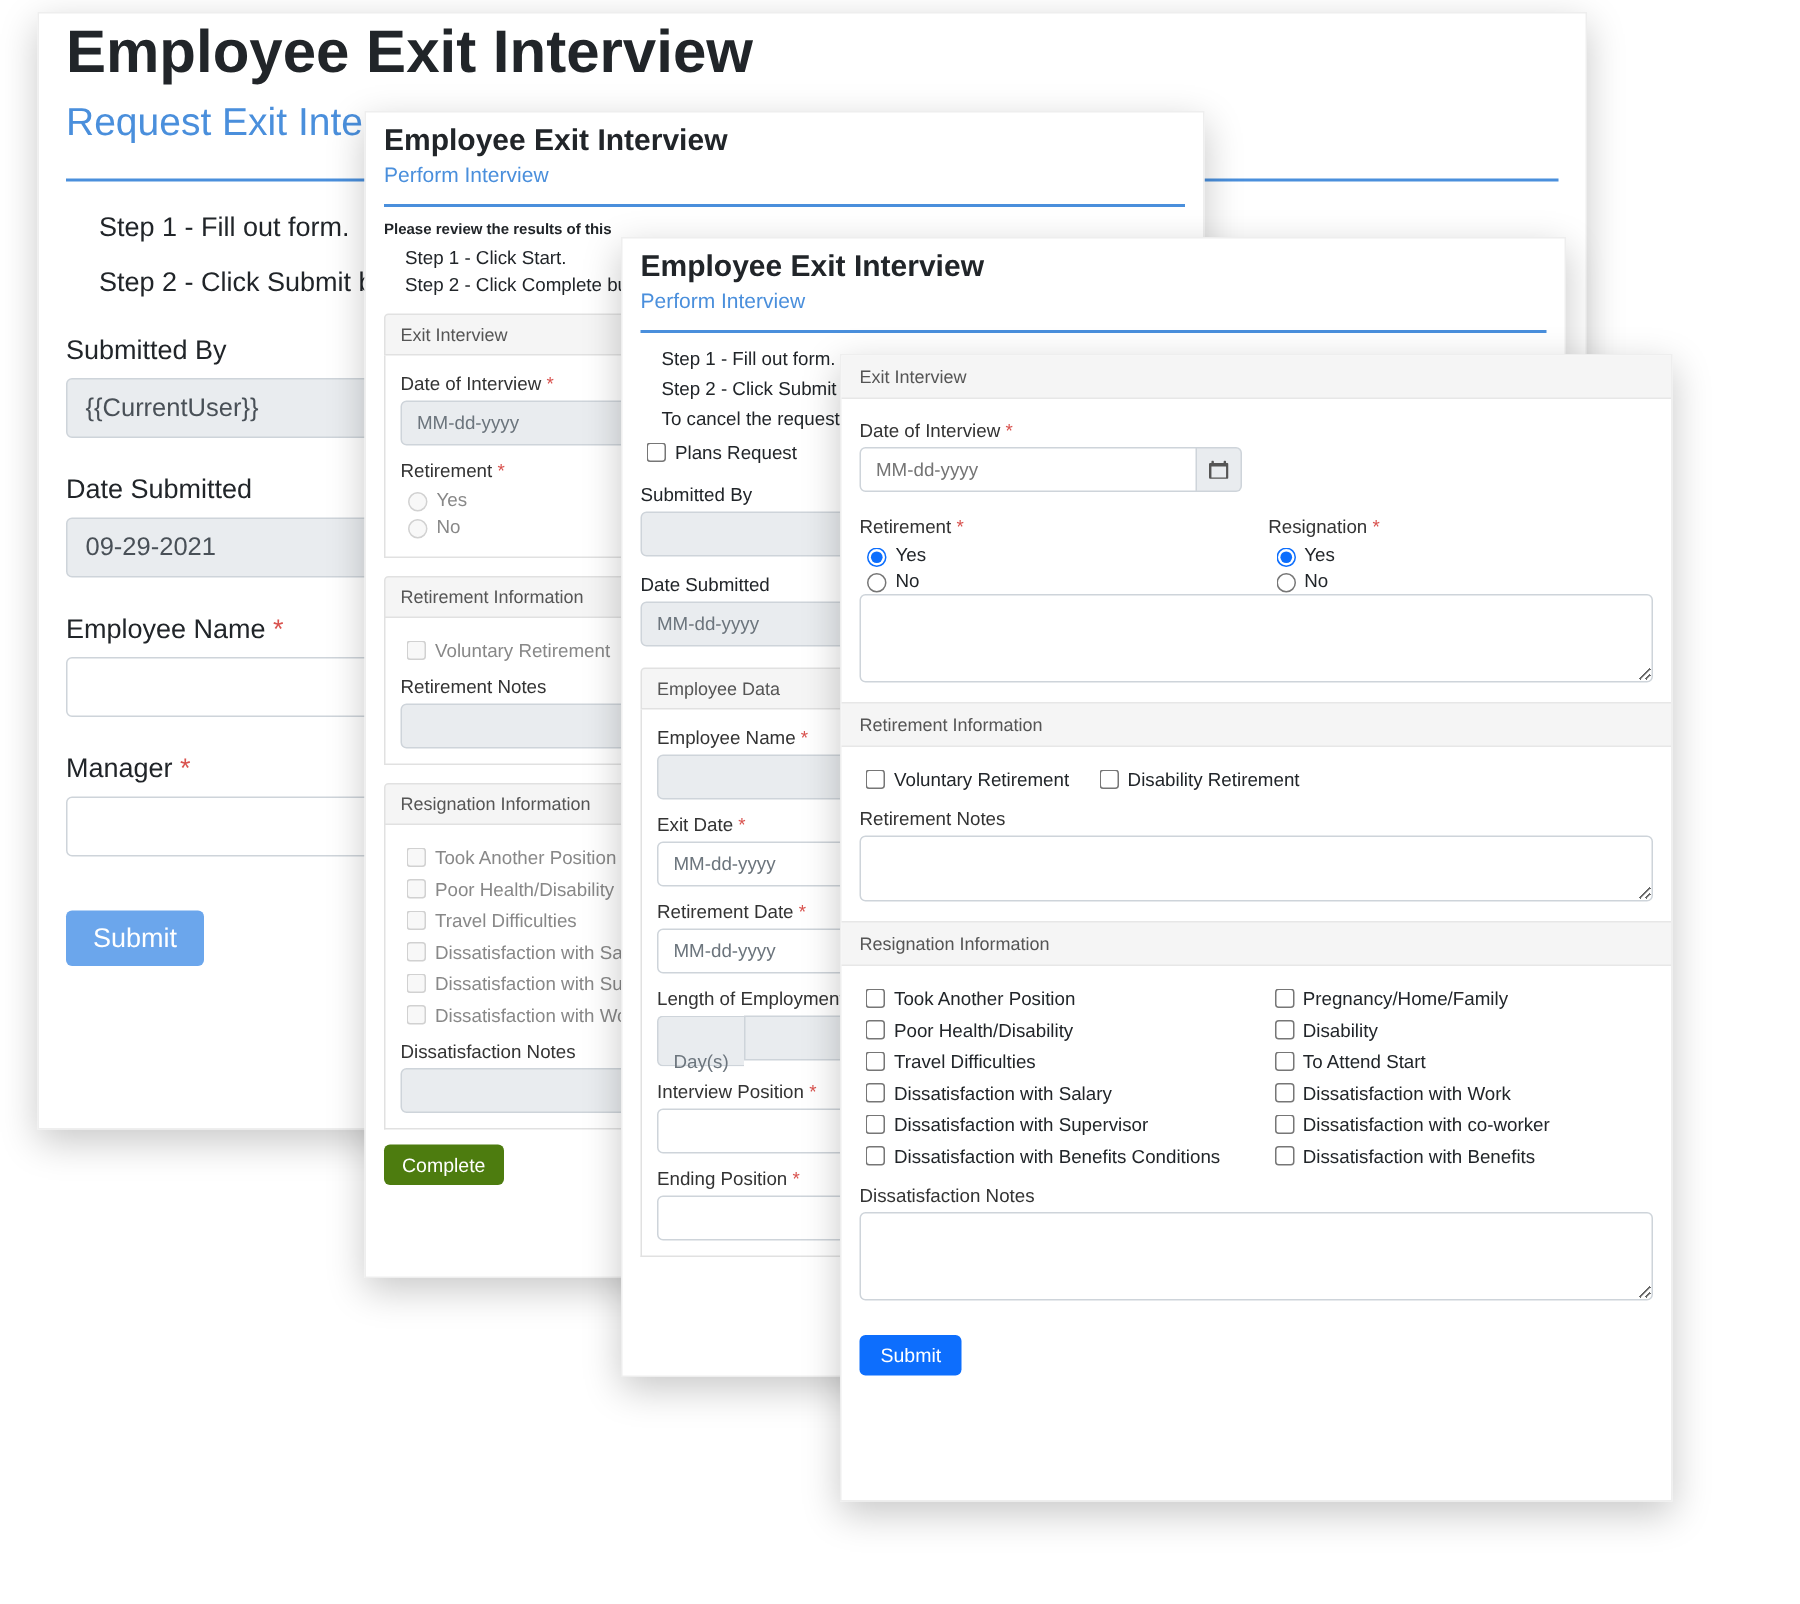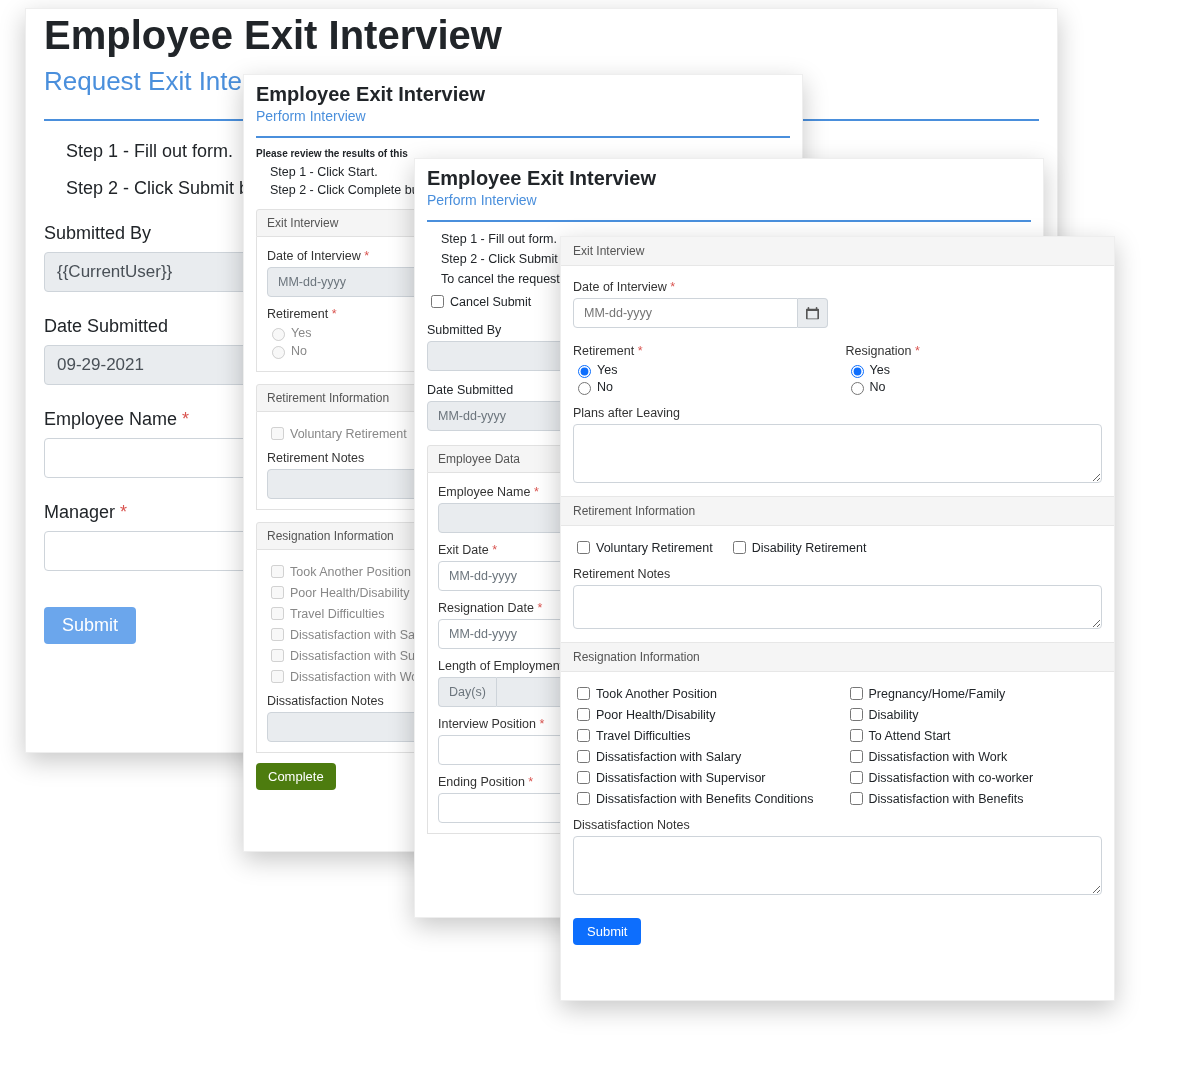--- a/index.html
+++ b/index.html
@@ -67,21 +67,21 @@
   }
   .white-input {
     background:#fff; border:1px solid #ced4da; border-radius:4px;
     height:30px; line-height:28px; padding:0 10px; font-size:12.5px; color:#6c757d; width:100%;
   }
   .group {
     display:flex;
   }
   .group .addon {
     background:#e9ecef; border:1px solid #ced4da; border-right:none; border-radius:4px 0 0 4px;
-    padding:0 10px; height:30px; line-height:28px; font-size:12.5px; color:#6c757d;
+    padding:16px 10px; height:30px; line-height:28px; font-size:12.5px; color:#6c757d;
   }
   .group .ginput {
     flex:1; background:#e9ecef; border:1px solid #ced4da; border-radius:0 4px 4px 0; height:30px;
   }
   
   .c4 { left:560px; top:236px; width:555px; height:765px; padding:0; font-size:13px;}
   .sec4-head {
     background:#f5f5f5; border-bottom:1px solid #e7e7e7;
     padding:7px 12px; font-size:12px; color:#555;
   }
@@ -224,21 +224,21 @@
   <div class="card c3">
     <h2>Employee Exit Interview</h2>
     <div class="sub2">Perform Interview</div>
     <hr class="blue">
     <div class="stp">Step 1 - Fill out form.</div>
     <div class="stp">Step 2 - Click Submit butto</div>
     <div class="stp">To cancel the request selec</div>
 
     <label class="inline-chk">
       <input type="checkbox" style="">
-      <span>Cancel Submit</span>
+      <span>Plans Request</span>
     </label>
 
     <span class="plain-label">Submitted By</span>
     <div class="plain-input"></div>
 
     <span class="plain-label">Date Submitted</span>
     <div class="plain-input">MM-dd-yyyy</div>
 
     <div class="section-head" style="margin-top:14px;">Employee Data</div>
     <div class="section-body">
@@ -248,21 +248,21 @@
       </span>
       <div class="plain-input"></div>
 
       <span class="field-label" style="margin-top:10px;">
         <span>Exit Date</span>
         <span class="req">*</span>
       </span>
       <div class="white-input">MM-dd-yyyy</div>
 
       <span class="field-label" style="margin-top:10px;">
-        <span>Resignation Date</span>
+        <span>Retirement Date</span>
         <span class="req">*</span>
       </span>
       <div class="white-input">MM-dd-yyyy</div>
 
       <span class="field-label" style="margin-top:10px;">Length of Employment</span>
       <div class="group">
         <div class="addon">Day(s)</div>
         <div class="ginput"></div>
       </div>
 
@@ -320,21 +320,20 @@
               <input type="radio" name="res4" checked="" style="">
               <span>Yes</span>
             </label>
           <label class="radio-line">
               <input type="radio" name="res4" style="">
               <span>No</span>
             </label>
         </div>
       </div>
 
-      <span class="lbl4" style="margin-top:10px;">Plans after Leaving</span>
       <textarea class="ta" rows="3" style=""></textarea>
     </div>
 
     <div class="sec4-head sec4-sep">Retirement Information</div>
     <div class="sec4-body">
       <div class="two-col">
         <label class="check-line">
             <input type="checkbox" style="">
             <span>Voluntary Retirement</span>
           </label>

